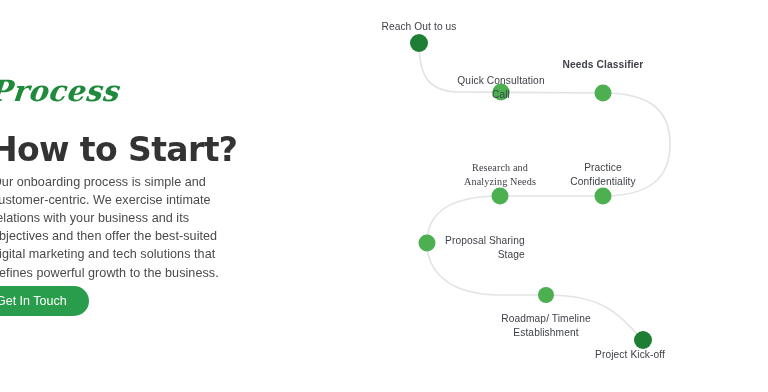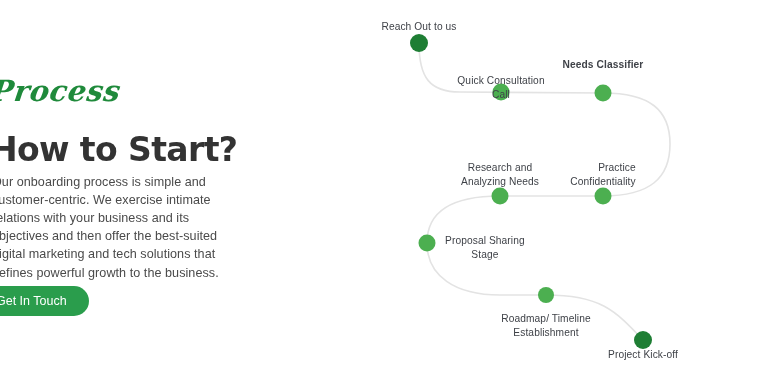--- a/index.html
+++ b/index.html
@@ -105,21 +105,21 @@
   .node-label {
     position: absolute;
     font-size: 10.2px;
     line-height: 14px;
     color: #3f4248;
     letter-spacing: 0.1px;
     white-space: pre-line;
     pointer-events: auto;
   }
   .label-center { text-align: center; transform: translateX(-50%); }
-  .label-left   { text-align: center; }
+  .label-left   { text-align: right; }
 </style>
 </head>
 <body>
 
 <div id="left-panel">
 
   <div id="eyebrow">Process</div>
 
   <h1 id="heading">How to Start?</h1>
 
@@ -136,27 +136,27 @@
   </svg>
   <div id="nodes-layer">
       <div class="node-dot" style="left: 419px; top: 43px; width: 18px; height: 18px; background: rgb(30, 126, 52);"></div>
       <div class="node-label label-center" style="left: 419px; top: 20px;">Reach Out to us</div>
       <div class="node-dot" style="left: 501px; top: 92px; width: 17px; height: 17px; background: rgb(76, 175, 80);"></div>
       <div class="node-label label-center" style="left: 501px; top: 58px; margin-top: 16px;">Quick Consultation
 Call</div>
       <div class="node-dot" style="left: 603px; top: 93px; width: 17px; height: 17px; background: rgb(76, 175, 80);"></div>
       <div class="node-label label-center" style="left: 603px; top: 58px; font-weight: bold;">Needs Classifier</div>
       <div class="node-dot" style="left: 500px; top: 196px; width: 17px; height: 17px; background: rgb(76, 175, 80);"></div>
-      <div class="node-label label-center" style="left: 500px; top: 161px;">Research and
+      <div class="node-label label-center" style="left: 500px; top: 161px; font-family: Liberation Serif, serif;">Research and
 Analyzing Needs</div>
       <div class="node-dot" style="left: 603px; top: 196px; width: 17px; height: 17px; background: rgb(76, 175, 80);"></div>
-      <div class="node-label label-center" style="left: 603px; top: 161px; text-align: right;">Practice
+      <div class="node-label label-center" style="left: 603px; top: 161px;">Practice
 Confidentiality</div>
       <div class="node-dot" style="left: 427px; top: 243px; width: 17px; height: 17px; background: rgb(76, 175, 80);"></div>
       <div class="node-label label-left" style="left: 445px; top: 234px;">Proposal Sharing
 Stage</div>
       <div class="node-dot" style="left: 546px; top: 295px; width: 16px; height: 16px; background: rgb(76, 175, 80);"></div>
       <div class="node-label label-center" style="left: 546px; top: 312px;">Roadmap/ Timeline
 Establishment</div>
       <div class="node-dot" style="left: 643px; top: 340px; width: 18px; height: 18px; background: rgb(30, 126, 52);"></div>
-      <div class="node-label label-center" style="left: 643px; top: 348px;">Project Kick-off</div>
+      <div class="node-label label-center" style="left: 630px; top: 348px;">Project Kick-off</div>
     </div>
 </div>
 
 </body></html>

